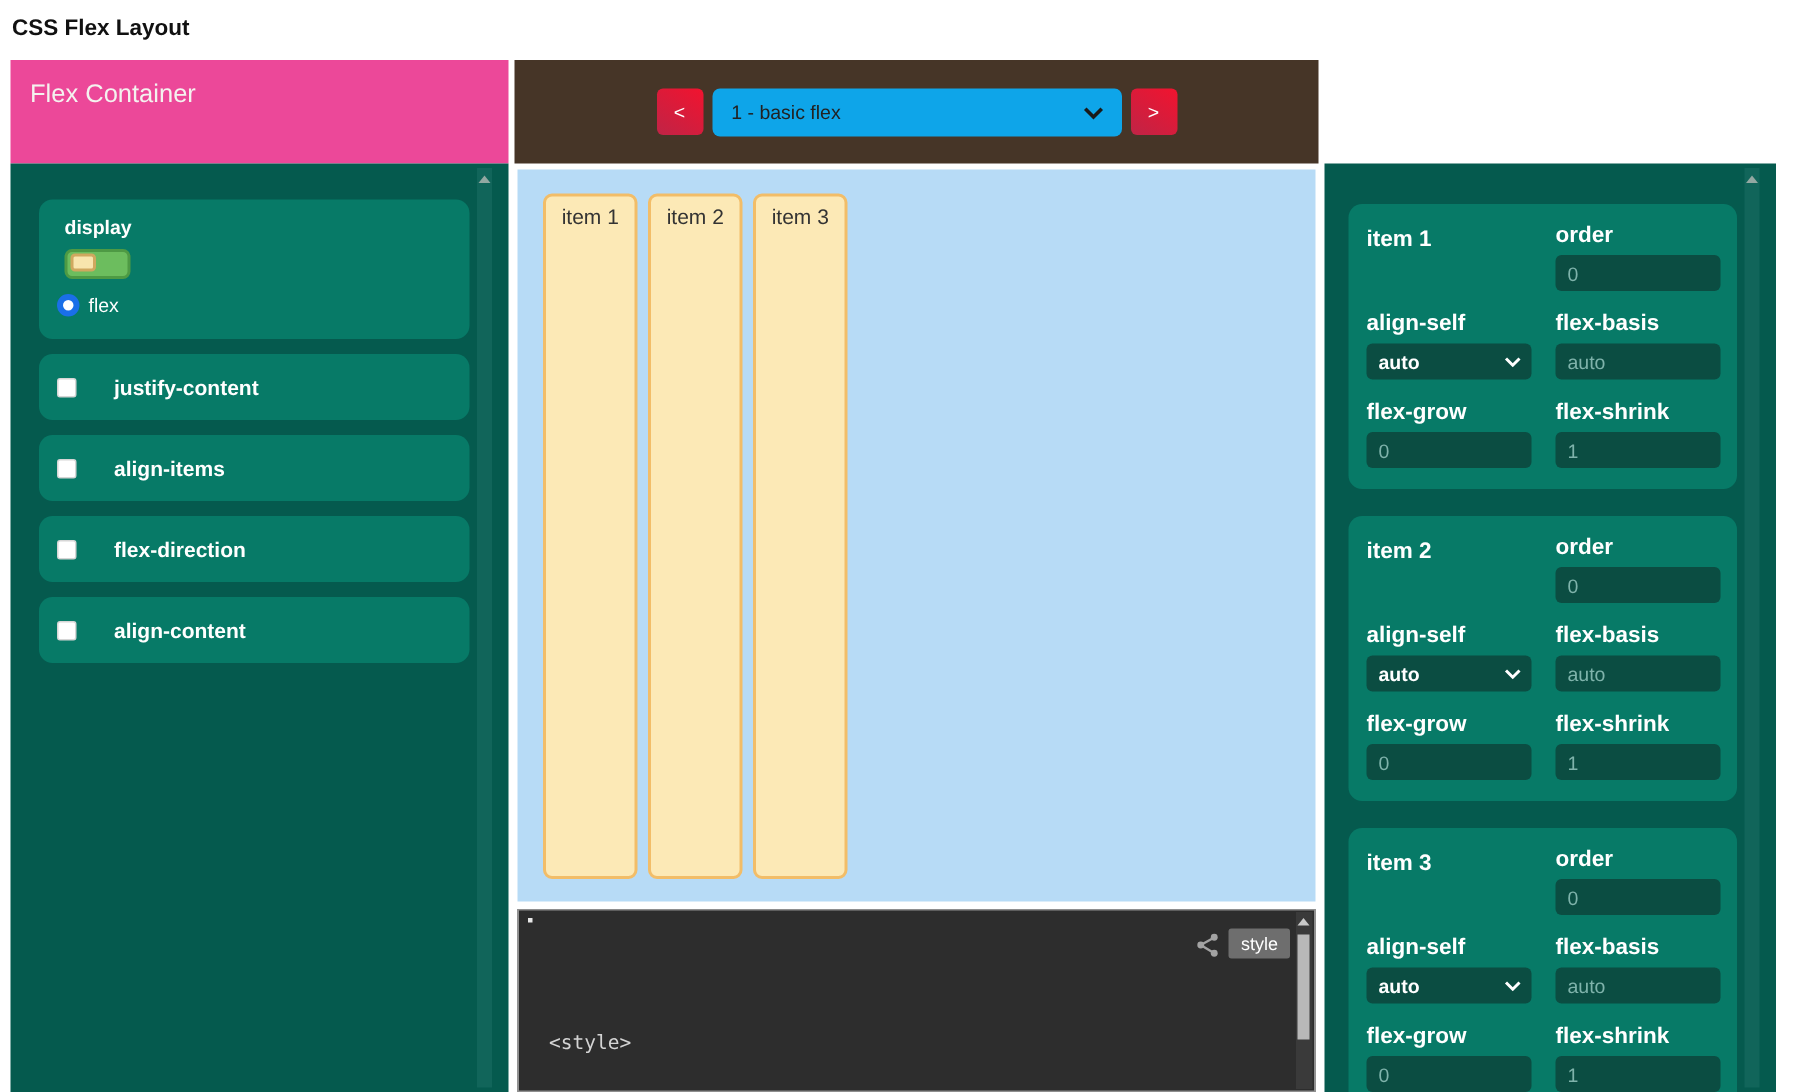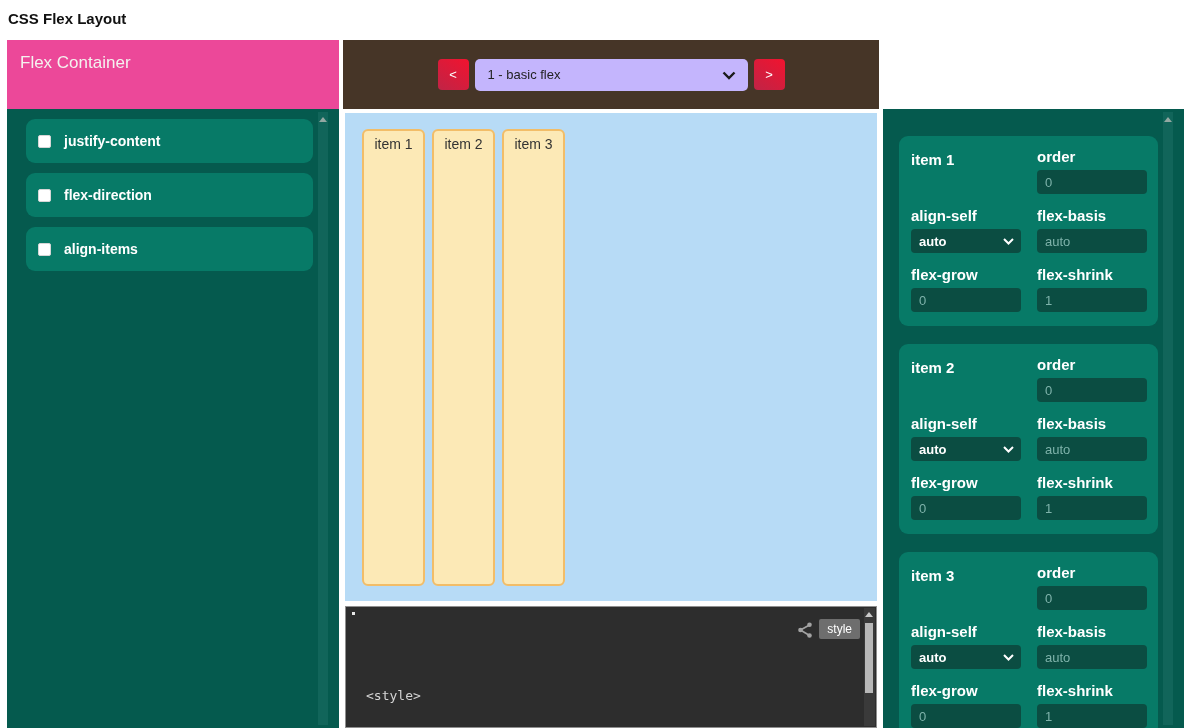--- a/index.html
+++ b/index.html
@@ -27,30 +27,30 @@
   .display-label { font-size:13px; font-weight:bold; color:#fff; margin-left:5px; }
   .toggle { position:relative; width:44px; height:20px; margin:7px 0 0 5px;
             background:#6cbd5e; border:2px solid #4e9a44; border-radius:5px; }
   .toggle-knob { position:absolute; left:2px; top:1px; width:17px; height:12px;
             background:#f8e5ad; border:2px solid #cfa85f; border-radius:3px; }
   .radio-row { display:flex; align-items:center; margin:10px 0 0 0; }
   .radio { width:15px; height:15px; border-radius:50%; background:#fff; border:4px solid #1a6fe8; }
   .radio-label { margin-left:6px; font-size:13px; color:#fff; }
   .prop-card { height:44px; margin-top:10px; display:flex; align-items:center; padding-left:12px; }
   .checkbox { width:13px; height:13px; background:#fff; border:1px solid #d6d6d6; border-radius:2px; flex:0 0 auto; }
-  .prop-label { margin-left:13px; font-size:14px; font-weight:bold; color:#fff; }
+  .prop-label { margin-left:25px; font-size:14px; font-weight:bold; color:#fff; }
 
   
   .col-mid { left:343px; width:536px; }
   .mid-header { position:absolute; top:0; left:0; right:0; height:69px; background:#463527;
                 display:flex; align-items:center; justify-content:center; gap:6px; }
   .nav-btn { width:31px; height:31px; border:none; border-radius:4px; color:#fff; font-size:13px;
              background:linear-gradient(215deg,#ef1430 5%,#c22345 95%); cursor:pointer; }
   .select-wrap { position:relative; }
-  .example-select { width:273px; height:32px; border:none; border-radius:5px; background:#c4b5fd;
+  .example-select { width:273px; height:32px; border:none; border-radius:5px; background:#0ea5e9;
              font-family:"Liberation Sans", sans-serif; font-size:13px; color:#222;
              padding:0 30px 0 13px; appearance:none; -webkit-appearance:none; }
   .select-wrap .chev { position:absolute; right:12px; top:12px; pointer-events:none; }
 
   .preview { position:absolute; top:73px; left:2px; right:2px; height:488px; background:#b7dbf6;
              display:flex; padding:16px 17px 15px 17px; gap:7px; }
   .flex-item { width:63px; background:#fce9b6; border:2px solid #f2bd68; border-radius:6px;
                text-align:center; padding-top:5px; font-size:14px; color:#333; }
 
   .code-panel { position:absolute; top:566px; left:2px; right:2px; bottom:0; background:#2d2d2d;
@@ -96,32 +96,46 @@
 
 <div class="root">
 
   <div class="page-title">CSS Flex Layout</div>
 
   <div class="col col-left">
     <div class="panel-header">
       <div class="panel-title">Flex Container</div>
     </div>
     <div class="panel-body">
+      <div class="card display-card">
+        <div class="display-label">display</div>
+        <div class="toggle">
+          <div class="toggle-knob"></div>
+        </div>
+        <div class="radio-row">
+          <span class="radio"></span>
+          <span class="radio-label">flex</span>
+        </div>
+      </div>
 
       <div class="card prop-card">
         <span class="checkbox"></span>
         <span class="prop-label">justify-content</span>
       </div>
       <div class="card prop-card">
         <span class="checkbox"></span>
+        <span class="prop-label">align-items</span>
+      </div>
+      <div class="card prop-card">
+        <span class="checkbox"></span>
         <span class="prop-label">flex-direction</span>
       </div>
       <div class="card prop-card">
         <span class="checkbox"></span>
-        <span class="prop-label">align-items</span>
+        <span class="prop-label">align-content</span>
       </div>
 
       <div class="vscroll">
         <div class="up-arrow"></div>
       </div>
     </div>
   </div>
 
   <div class="col col-mid">
     <div class="mid-header">

